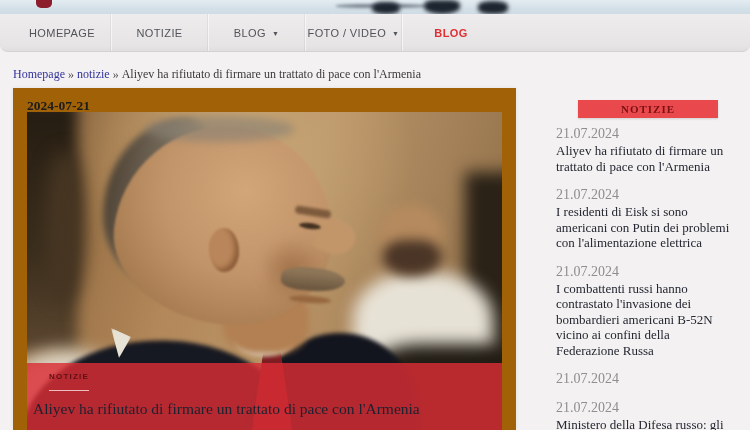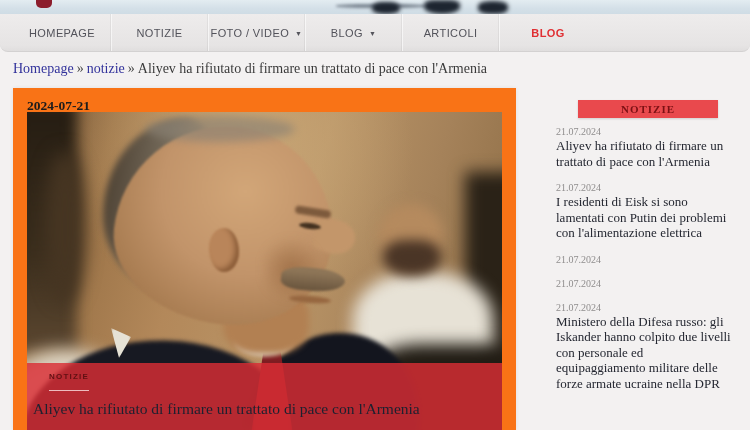--- a/index.html
+++ b/index.html
@@ -41,30 +41,30 @@
     border-right:1px solid rgba(0,0,0,0.05);
     border-left:1px solid rgba(255,255,255,0.6);
     white-space:nowrap; gap:6px;
   }
   .nav-item:first-child { border-left:none; }
   .nav-item.active { color:#e02f33; font-weight:bold; border-right:none; }
   .caret { font-size:7px; color:#55555c; transform:translateY(1px); }
 
   
   .breadcrumb {
-    position:absolute; left:13px; top:61px; width:720px;
-    font-size:14px; color:#3a3a3a;
+    position:absolute; left:13px; top:67px; width:720px;
+    font-size:12px; color:#3a3a3a;
   }
   .breadcrumb a { color:#32329b; text-decoration:none; cursor:pointer; }
   .crumb-sep { color:#4a4a4a; padding:0 3px; }
 
   
   .card {
     position:absolute; left:13px; top:88px; width:503px; height:342px;
-    background:#f97316; box-shadow:0 0 4px rgba(0,0,0,0.07);
+    background:#a16207; box-shadow:0 0 4px rgba(0,0,0,0.07);
   }
   .card-date {
     padding:10px 0 0 14px; font-size:13.5px; font-weight:bold; color:#1c1c1c;
   }
 
   
   .photo {
     position:absolute; left:14px; top:24px; width:475px; height:318px;
     overflow:hidden;
     background:
@@ -156,21 +156,21 @@
   
   .sidebar { position:absolute; left:556px; top:100px; width:192px; }
   .sb-header {
     margin-left:22px; width:140px; height:18px; line-height:18px;
     background:#e9494d; text-align:center;
     font-size:11px; font-weight:bold; letter-spacing:1px; color:#7c1114;
     box-shadow:0 1px 2px rgba(0,0,0,0.15);
   }
   .sb-list { margin-top:8px; }
   .sb-item { margin-bottom:13px; cursor:pointer; }
-  .sb-date { font-size:10px; color:#8f8d8d; margin-bottom:1px; }
+  .sb-date { font-size:14px; color:#8f8d8d; margin-bottom:1px; }
   .sb-title { font-size:13px; line-height:15.5px; color:#242731; width:180px; }
 </style>
 </head>
 <body>
 
 <div class="top-strip">
   <div class="logo-bit"></div>
   <div class="plane-blob pb4"></div>
   <div class="plane-blob pb1"></div>
   <div class="plane-blob pb2"></div>
@@ -178,29 +178,26 @@
 </div>
 
 <nav class="navbar">
   <div class="nav-item">
     <span>HOMEPAGE</span>
   </div>
   <div class="nav-item">
     <span>NOTIZIE</span>
   </div>
   <div class="nav-item">
+    <span>BLOG</span>
+    <span class="caret">▼</span>
+  </div>
+  <div class="nav-item">
     <span>FOTO / VIDEO</span>
     <span class="caret">▼</span>
-  </div>
-  <div class="nav-item">
-    <span>BLOG</span>
-    <span class="caret">▼</span>
-  </div>
-  <div class="nav-item">
-    <span>ARTICOLI</span>
   </div>
   <div class="nav-item active">
     <span>BLOG</span>
   </div>
 </nav>
 
 <div class="breadcrumb">
   <a>Homepage</a><span class="crumb-sep">»</span><a>notizie</a><span class="crumb-sep">»</span><span>Aliyev ha rifiutato di firmare un trattato di pace con l'Armenia</span>
 </div>
 
@@ -248,25 +245,26 @@
   <div class="sb-header">NOTIZIE</div>
   <div class="sb-list">
 
     <div class="sb-item">
       <div class="sb-date">21.07.2024</div>
       <div class="sb-title">Aliyev ha rifiutato di firmare un trattato di pace con l'Armenia</div>
     </div>
 
     <div class="sb-item">
       <div class="sb-date">21.07.2024</div>
-      <div class="sb-title">I residenti di Eisk si sono lamentati con Putin dei problemi con l'alimentazione elettrica</div>
-    </div>
-
-    <div class="sb-item">
-      <div class="sb-date">21.07.2024</div>
+      <div class="sb-title">I residenti di Eisk si sono americani con Putin dei problemi con l'alimentazione elettrica</div>
+    </div>
+
+    <div class="sb-item">
+      <div class="sb-date">21.07.2024</div>
+      <div class="sb-title">I combattenti russi hanno contrastato l'invasione dei bombardieri americani B-52N vicino ai confini della Federazione Russa</div>
     </div>
 
     <div class="sb-item">
       <div class="sb-date">21.07.2024</div>
     </div>
 
     <div class="sb-item">
       <div class="sb-date">21.07.2024</div>
       <div class="sb-title">Ministero della Difesa russo: gli Iskander hanno colpito due livelli con personale ed equipaggiamento militare delle forze armate ucraine nella DPR</div>
     </div>

